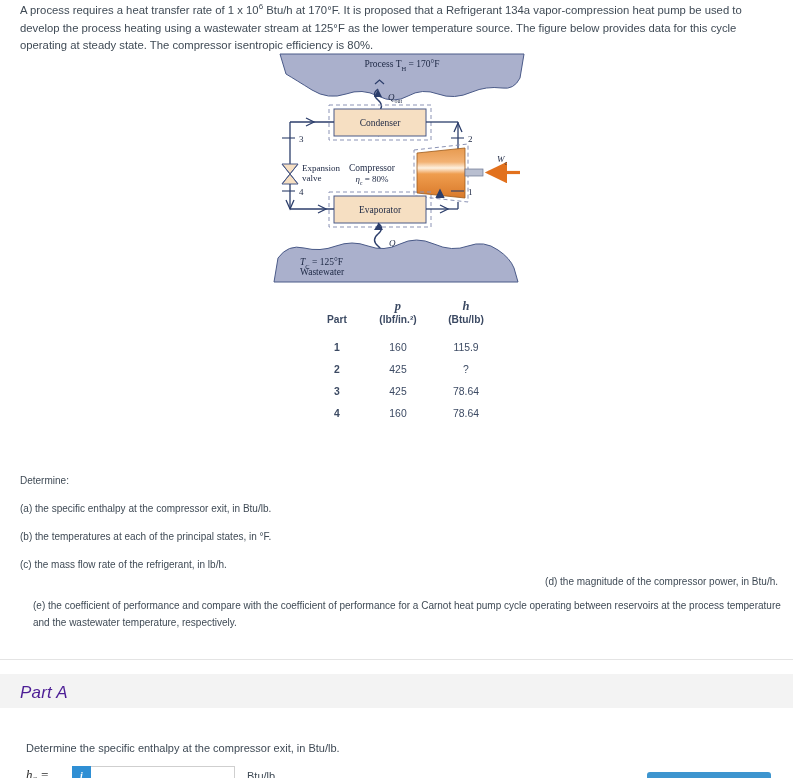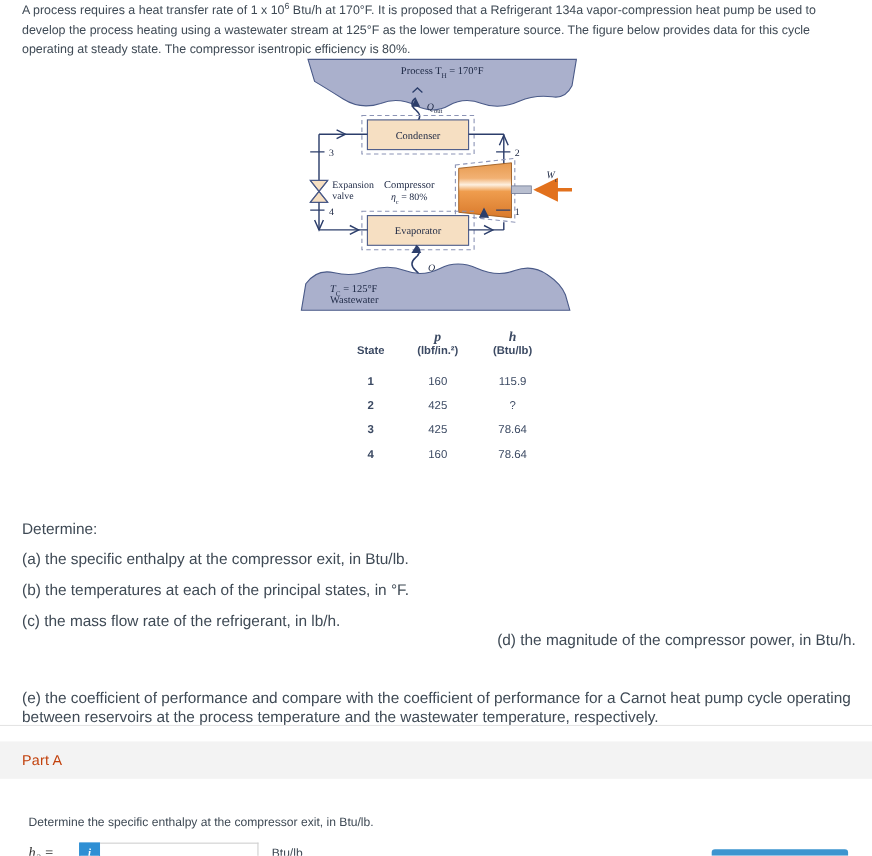--- a/index.html
+++ b/index.html
@@ -76,30 +76,30 @@
   .state-table td.state-num { font-weight: bold; }
   .col-state { width: 54px; }
   .col-p { width: 68px; }
   .col-h { width: 68px; }
 
   
   .determine {
     position: absolute;
     left: 20px;
     width: 758px;
-    font-size: 14px;
+    font-size: 10px;
     line-height: 17px;
     color: #3f4a55;
   }
   #det-lead { top: 472px; }
   #det-a { top: 500px; }
   #det-b { top: 528px; }
   #det-c { top: 556px; }
   #det-d { top: 573px; text-align: right; }
-  #det-e { top: 626px; }
+  #det-e { top: 597px; margin-left: 13px; }
 
   
   .divider {
     position: absolute;
     left: 0;
     top: 659px;
     width: 793px;
     height: 1px;
     background: #e4e4e4;
   }
@@ -110,23 +110,24 @@
     left: 0;
     top: 674px;
     width: 793px;
     height: 34px;
     background: #f3f3f3;
   }
   .part-title {
     position: absolute;
     left: 20px;
     top: 683px;
-    font-size: 13px;
-    color: #c2410c;
+    font-size: 17px;
+    color: #4c1d95;
     letter-spacing: .2px;
+    font-style: italic;
   }
 
   
   .answer-prompt {
     position: absolute;
     left: 26px;
     top: 742px;
     font-size: 11px;
     color: #3f4a55;
   }
@@ -327,21 +328,21 @@
       <tspan font-style="italic">T</tspan><tspan baseline-shift="sub" font-size="6.5" font-style="normal">C</tspan><tspan> = 125°F</tspan>
     </text>
     <text x="38" y="223" font-family="Liberation Serif, serif" font-size="9.5" fill="#1b2642">Wastewater</text>
   </svg>
 </div>
 
 <table class="state-table">
   <thead>
     <tr>
       <th class="col-state">
-        <span>State</span>
+        <span>Part</span>
       </th>
       <th class="col-p">
         <span class="sym">p</span>
         <span class="unit">(lbf/in.²)</span>
       </th>
       <th class="col-h">
         <span class="sym">h</span>
         <span class="unit">(Btu/lb)</span>
       </th>
     </tr>

